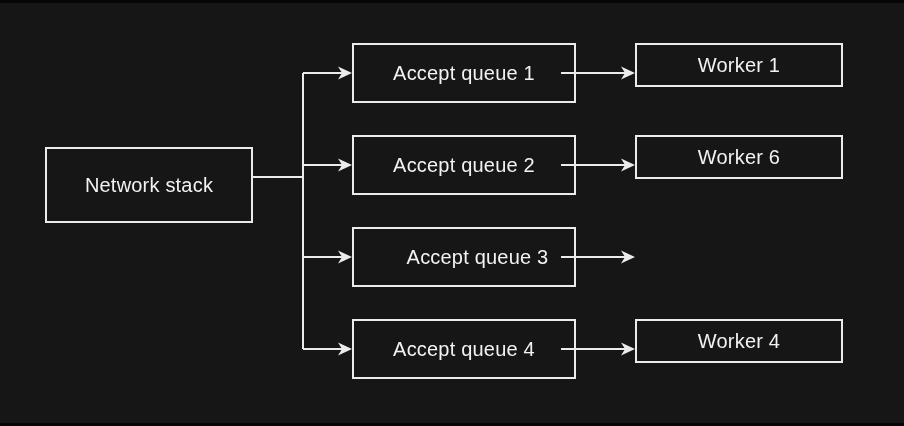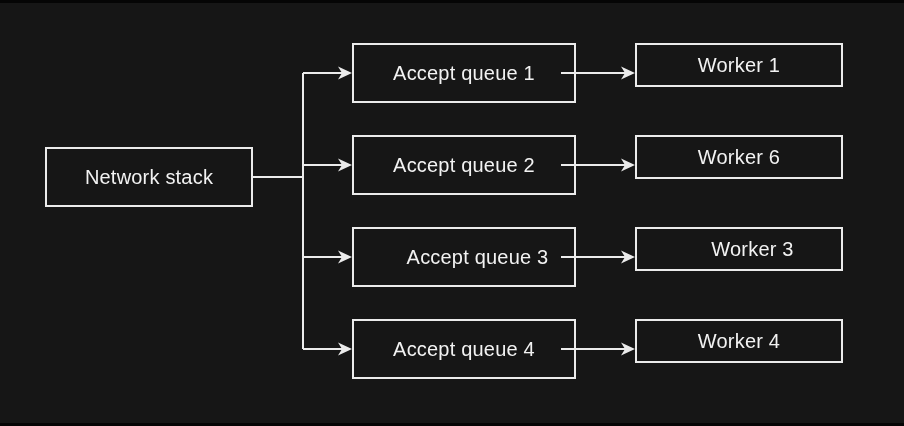--- a/index.html
+++ b/index.html
@@ -38,21 +38,21 @@
     background: transparent;
     color: #f2f2f2;
     font-size: 20px;
     display: flex;
     align-items: center;
     justify-content: center;
     text-align: center;
     letter-spacing: 0.2px;
     white-space: nowrap;
   }
-  .node-network { left: 45px;  top: 147px; width: 208px; height: 60px; }
+  .node-network { left: 45px;  top: 147px; width: 208px; height: 76px; }
   .node-queue   { left: 352px; width: 224px; height: 60px; }
   .node-worker  { left: 635px; width: 208px; height: 44px; }
   .row-0 { top: 43px; }
   .row-1 { top: 135px; }
   .row-2 { top: 227px; padding-left: 27px; }
   .row-3 { top: 319px; }
 </style>
 </head>
 <body>
 
@@ -105,20 +105,17 @@
   <div class="node node-queue row-3">
     <span>Accept queue 4</span>
   </div>
 
   <div class="node node-worker row-0">
     <span>Worker 1</span>
   </div>
   <div class="node node-worker row-1">
     <span>Worker 6</span>
   </div>
-  <div class="node node-worker row-2">
-    <span>Worker 3</span>
-  </div>
   <div class="node node-worker row-3">
     <span>Worker 4</span>
   </div>
 
 </div>
 
 </body></html>

